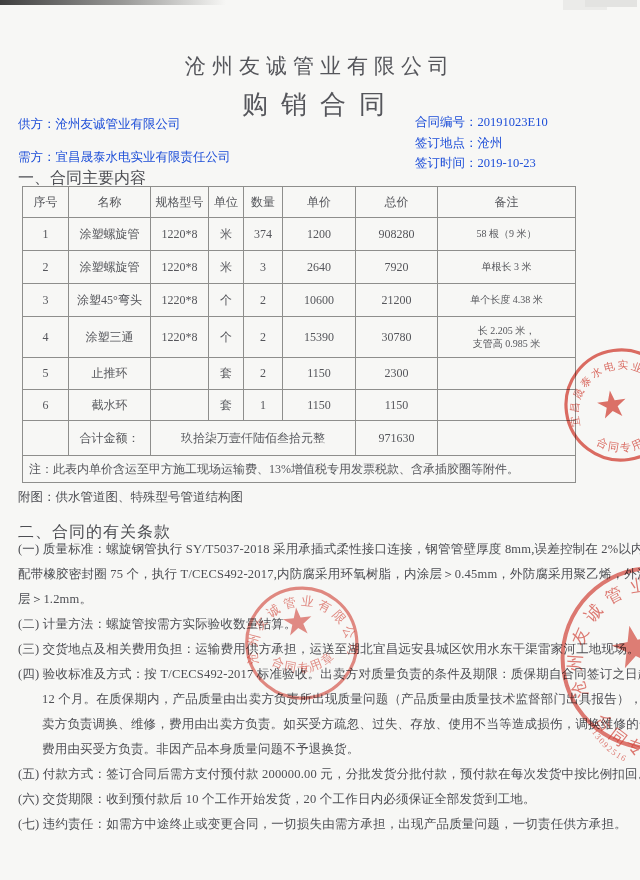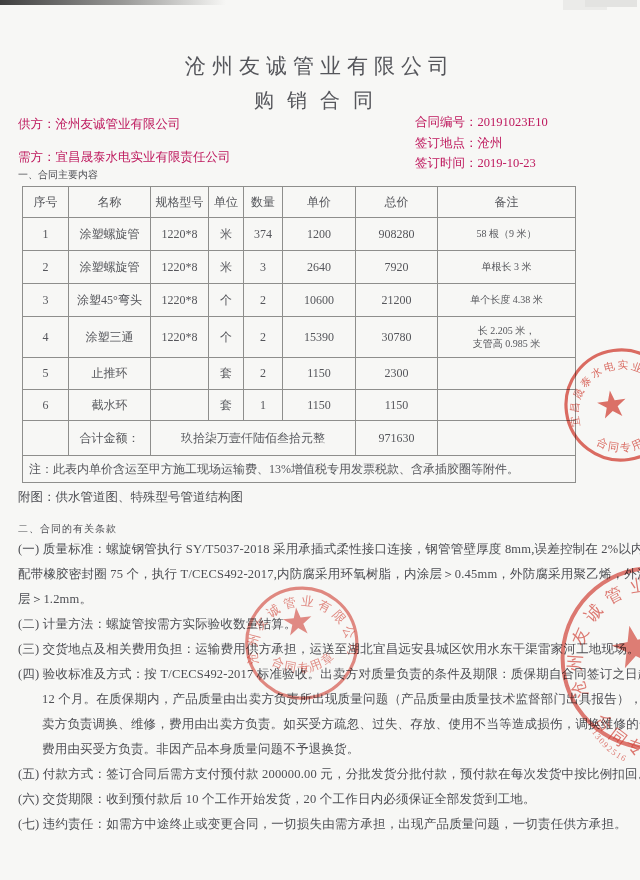--- a/index.html
+++ b/index.html
@@ -16,29 +16,29 @@
   .top-strip{left:0;top:0;width:226px;height:5px;
     background:linear-gradient(to right,#3f3f3f,#9a9a98 55%,rgba(230,230,228,0));}
   .top-mark-a{left:563px;top:0;width:44px;height:10px;background:#ebebe9;}
   .top-mark-b{left:585px;top:0;width:52px;height:7px;background:#e3e3e1;}
   .right-band{right:0;top:170px;width:7px;height:470px;
     background:linear-gradient(to left,#e2e2e0,rgba(247,247,245,0));}
 
   .abs{position:absolute;}
   .center-line{left:0;width:640px;text-align:center;white-space:nowrap;}
   .title-company{top:52px;font-size:21px;letter-spacing:6px;color:#55565b;}
-  .title-doc{top:87px;font-size:20px;letter-spacing:13px;color:#55565b;}
-
-  .hline{white-space:nowrap;font-size:12.5px;color:#be185d;}
+  .title-doc{top:87px;font-size:26px;letter-spacing:13px;color:#55565b;}
+
+  .hline{white-space:nowrap;font-size:12.5px;color:#1d4ed8;}
   .supplier-line{left:18px;top:116px;}
   .buyer-line{left:18px;top:149px;}
   .meta-1{left:415px;top:114px;}
   .meta-2{left:415px;top:135px;}
   .meta-3{left:415px;top:155px;}
-  .section-title{left:18px;font-size:10px;color:#4d4e53;white-space:nowrap;}
+  .section-title{left:18px;font-size:16px;color:#4d4e53;white-space:nowrap;}
   .sec1{top:168px;}
   .sec2{top:515px;letter-spacing:1px;margin-top:7px;}
   .attach-line{left:18px;top:489px;font-size:12.5px;white-space:nowrap;color:#4d4e53;}
 
   table.main{
     position:absolute;left:22px;top:186px;width:553px;
     border-collapse:collapse;table-layout:fixed;
     font-size:12px;color:#55565b;
   }
   table.main th,table.main td{

